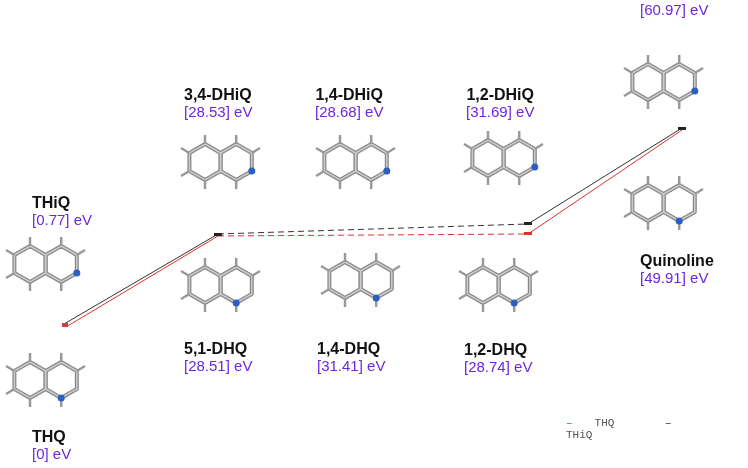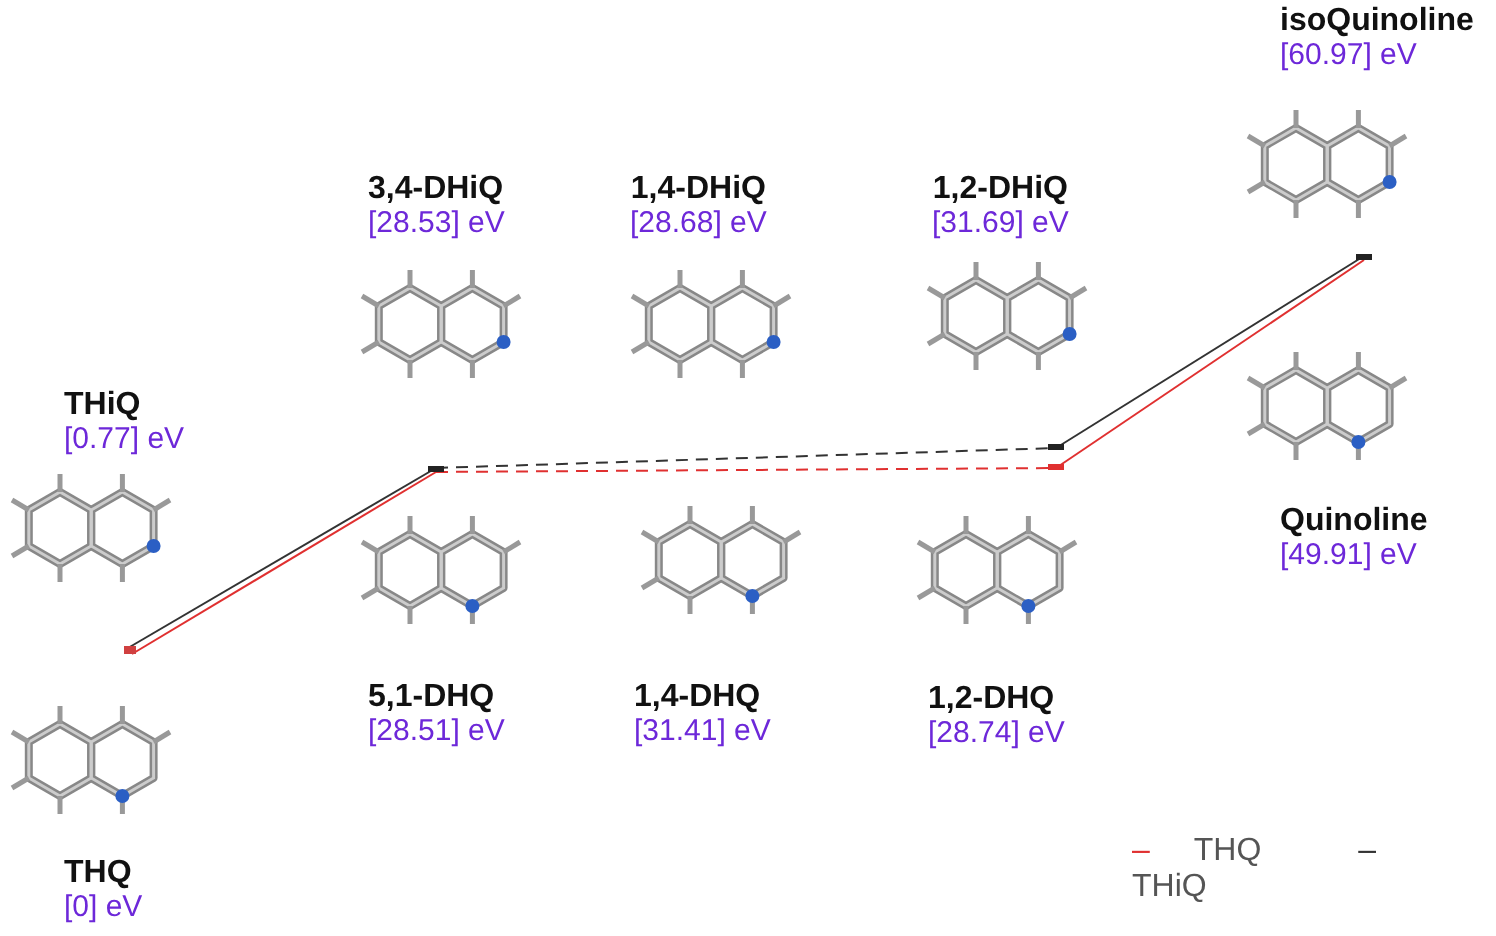--- a/index.html
+++ b/index.html
@@ -2,21 +2,21 @@
 <html><head>
 <meta charset="utf-8">
 <style>
   html, body { margin: 0; padding: 0; background: #ffffff; }
   body { width: 748px; height: 468px; position: relative; overflow: hidden;
          font-family: "Liberation Sans", "DejaVu Sans", sans-serif; color: #111; }
   .label { position: absolute; text-align: left; line-height: 1.12; }
   .label .name { font-weight: bold; font-size: 16px; display: block; }
   .label .energy { font-size: 15px; display: block; color: #6d28d9; }
   svg.diagram { position: absolute; left: 0; top: 0; }
-  .legend { position: absolute; left: 566px; top: 417px; font-size: 16px; color: #555; }
+  .legend { position: absolute; left: 566px; top: 417px; font-size: 11px; color: #555; font-family: Liberation Mono, monospace; }
   .legend span { margin-right: 22px; }
   .legend .dash-red { color: #e03030; }
   .legend .dash-black { color: #333; }
 </style>
 </head>
 <body>
 
 <svg class="diagram" width="748" height="468" viewBox="0 0 748 468">
 
   <g fill="none" stroke="#e03030" stroke-width="1">
@@ -141,21 +141,20 @@
 <div class="label" style="left:317px; top:340px;">
   <span class="name">1,4-DHQ</span>
   <span class="energy">[31.41] eV</span>
 </div>
 <div class="label" style="left:464px; top:341px;">
   <span class="name">1,2-DHQ</span>
   <span class="energy">[28.74] eV</span>
 </div>
 
 <div class="label" style="left:640px; top:2px;">
-  <span class="name">isoQuinoline</span>
   <span class="energy">[60.97] eV</span>
 </div>
 <div class="label" style="left:640px; top:252px;">
   <span class="name">Quinoline</span>
   <span class="energy">[49.91] eV</span>
 </div>
 
 <div class="legend">
   <span><span class="dash-red">–</span><span>THQ</span></span>
   <span><span class="dash-black">–</span><span>THiQ</span></span>

